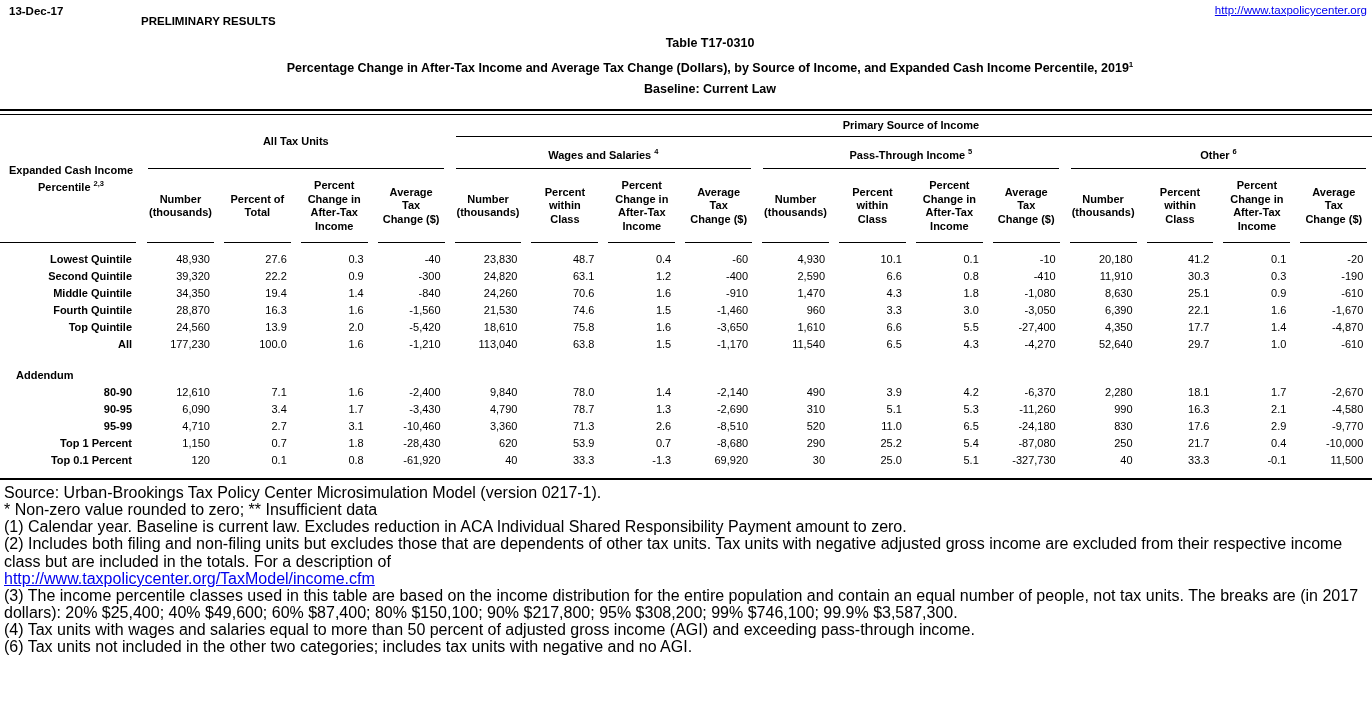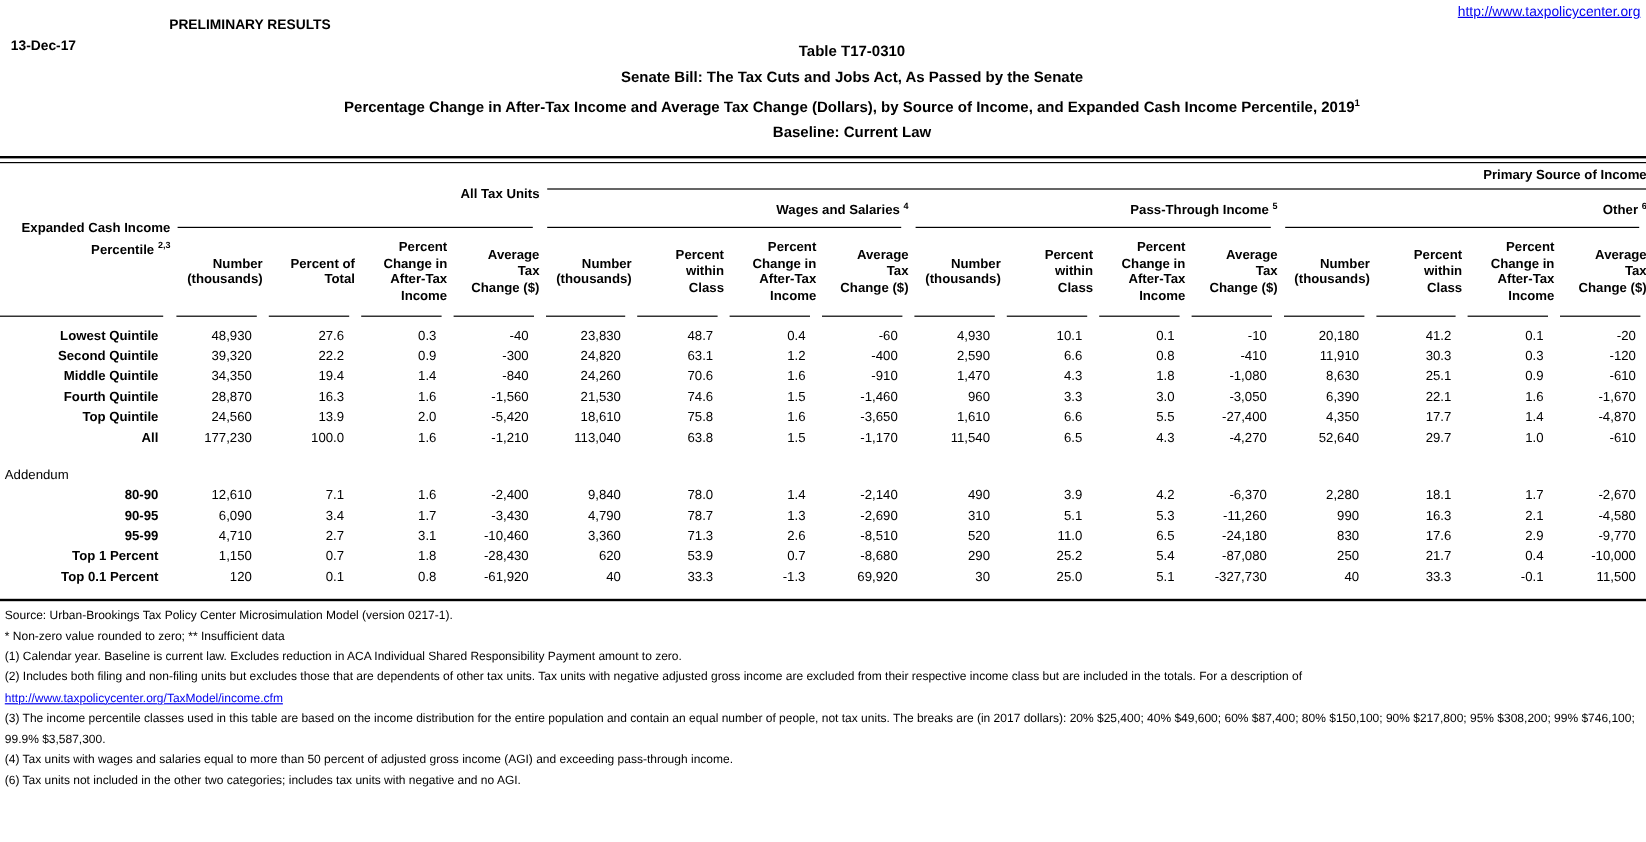--- a/index.html
+++ b/index.html
@@ -5,77 +5,76 @@
   html,body { margin:0; padding:0; background:#fff; }
   body {
     width:1372px; height:702px;
     font-family:"Liberation Sans", sans-serif;
     color:#000; overflow:hidden;
   }
   .page { position:relative; width:1372px; height:702px; }
 
   
   .top-bar { position:relative; height:18px; font-size:11.5px; }
-  .top-date { position:absolute; left:9px; top:5px; font-weight:bold;margin-top:28px; }
+  .top-date { position:absolute; left:9px; top:5px; font-weight:bold; }
   .top-status { position:absolute; left:141px; top:15px; font-weight:bold; }
   .top-url { position:absolute; right:5px; top:4px; color:#0000EE; text-decoration:underline; }
 
   
   .titles { text-align:center; font-weight:bold; font-size:12.5px; line-height:21px; margin-top:15px;padding-left:48px; }
   .titles sup { font-size:8px; }
 
   
   .dblrule { margin-top:9px; height:3px; border-top:2.5px solid #000; border-bottom:1px solid #000; }
   .botrule { border-top:2px solid #000; margin-top:3px; }
 
   
   table { width:1372px; border-collapse:separate; border-spacing:0; table-layout:fixed; }
   th, td { padding:0; }
   thead th {
-    font-weight:bold; font-size:11px; text-align:right;
+    font-weight:bold; font-size:11px; text-align:center;
     vertical-align:middle; position:relative; line-height:13.5px;
   }
   thead tr.r-a { height:22px; }
   thead tr.r-b { height:32px;margin-left:32px; }
   thead tr.r-c { height:74px; }
   th .pre { white-space:pre-line; display:block; }
   th sup { font-size:7.5px; }
 
   
   th.u::after   { content:""; position:absolute; left:6px; right:6px; bottom:0; border-bottom:1.5px solid #000; }
   th.u-cl::after{ content:""; position:absolute; left:5px; right:5px; bottom:0; border-bottom:1.5px solid #000; }
   th.u-rt::after{ content:""; position:absolute; left:6px; right:0;  bottom:0; border-bottom:1.5px solid #000; }
   th.u-lf::after{ content:""; position:absolute; left:0;  right:6px; bottom:0; border-bottom:1.5px solid #000; }
 
   tbody tr { height:17px; }
   tbody td { font-size:11px; text-align:right; padding-right:9px; vertical-align:middle; }
   tbody td.lbl { font-weight:bold; padding-right:10px; }
   tbody tr.spacer-sm { height:7px; }
   tbody tr.spacer-md { height:14px; }
-  tbody td.addendum { text-align:left; font-weight:normal; padding-left:4px; }
-
-  
-  .footnotes { margin-top:4px; padding-left:4px; font-size:10px; line-height:17.1px; }
+  tbody td.addendum { text-align:left; font-weight:bold; padding-left:16px; }
+
+  
+  .footnotes { margin-top:4px; padding-left:4px; font-size:16px; line-height:17.1px; }
   .footnotes .fn { margin:0; }
   .footnotes a { color:#0000EE; text-decoration:underline; }
 </style>
 </head>
 <body>
 
 <div class="page">
 
   <div class="top-bar">
     <span class="top-date">13-Dec-17</span>
     <span class="top-status">PRELIMINARY RESULTS</span>
     <a class="top-url" href="#">http://www.taxpolicycenter.org</a>
   </div>
 
   <div class="titles">
     <div>Table T17-0310</div>
-    <div>Senate Bill: The Tax Cuts and Jobs Act, As Passed by the Senate</div>
     <div><span>Percentage Change in After-Tax Income and Average Tax Change (Dollars), by Source of Income, and Expanded Cash Income Percentile, 2019</span><sup>1</sup></div>
     <div>Baseline: Current Law</div>
   </div>
 
   <div class="dblrule"></div>
 
   <table>
     <colgroup id="cols">
         <col style="width:142px">
         <col style="width:76.9px">
@@ -233,21 +232,21 @@
           <td>63.1</td>
           <td>1.2</td>
           <td>-400</td>
           <td>2,590</td>
           <td>6.6</td>
           <td>0.8</td>
           <td>-410</td>
           <td>11,910</td>
           <td>30.3</td>
           <td>0.3</td>
-          <td>-120</td>
+          <td>-190</td>
         </tr>
         <tr>
           <td class="lbl">Middle Quintile</td>
           <td>34,350</td>
           <td>19.4</td>
           <td>1.4</td>
           <td>-840</td>
           <td>24,260</td>
           <td>70.6</td>
           <td>1.6</td>

